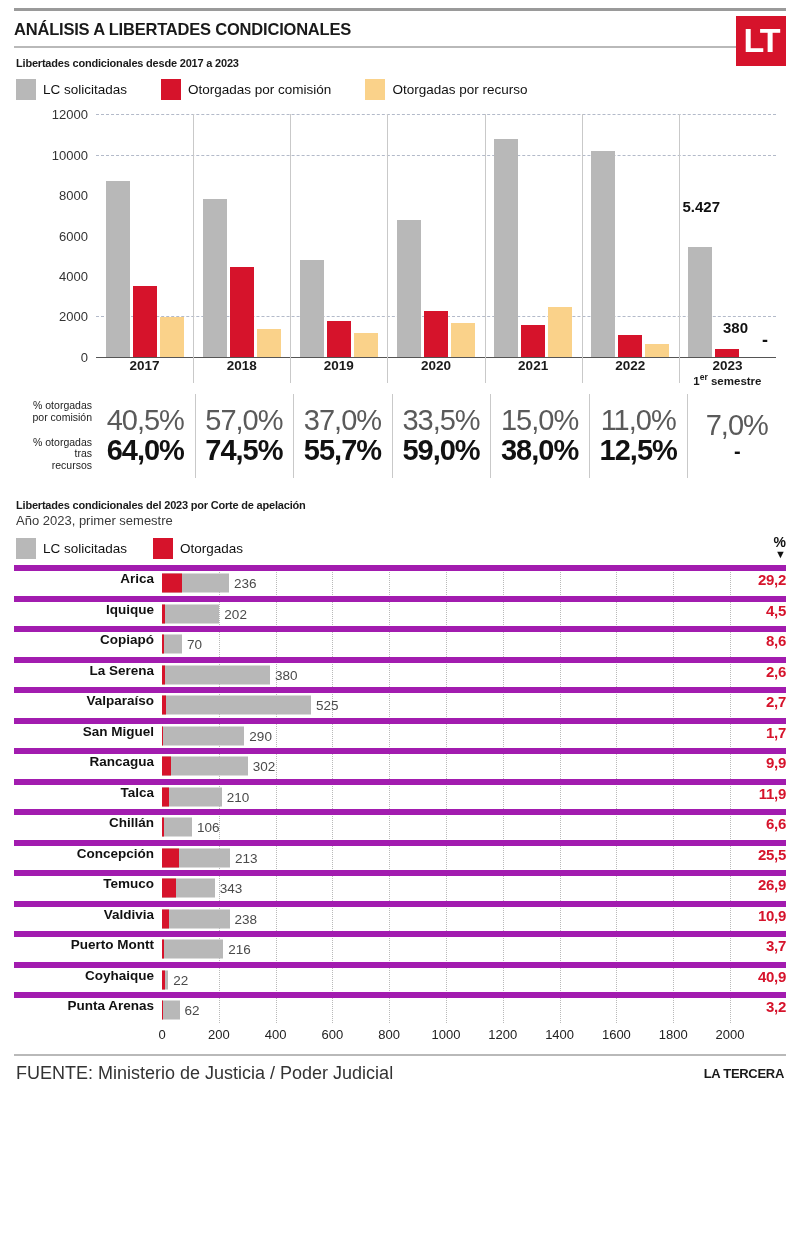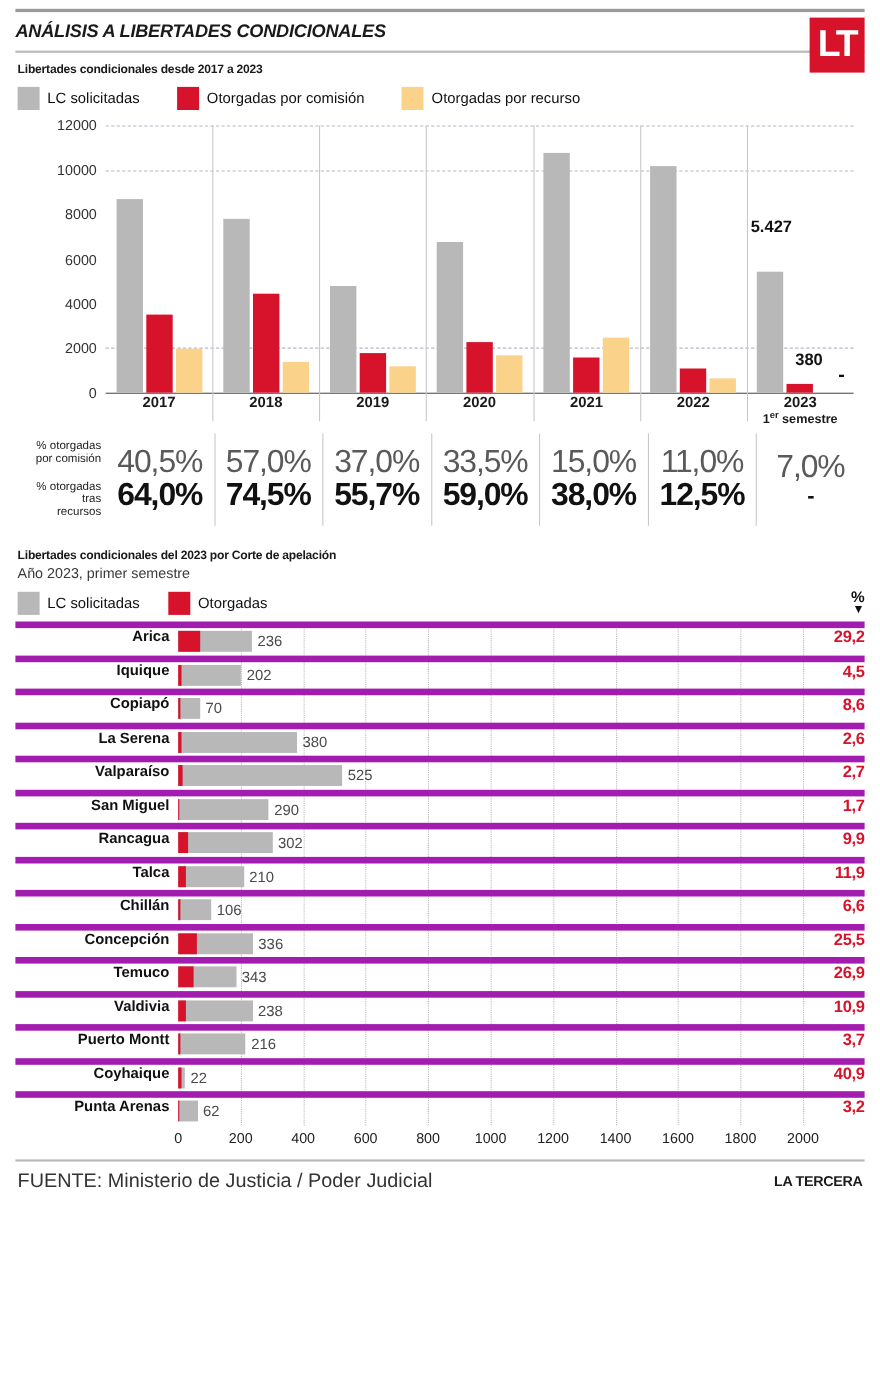--- a/index.html
+++ b/index.html
@@ -7,21 +7,21 @@
     width: 800px; height: 1260px;
     background: #ffffff;
     font-family: "Liberation Sans", sans-serif;
     color: #1a1a1a;
     overflow: hidden;
   }
   .page { position: relative; width: 800px; height: 1260px; padding: 0 14px; }
 
   
   .rule-top { height: 3px; background: #9a9a9a; margin-top: 8px; }
-  .hdr { display: flex; align-items: flex-start; justify-content: space-between; padding: 9px 0 7px 0; font-style: italic; }
+  .hdr { display: flex; align-items: flex-start; justify-content: space-between; padding: 9px 0 7px 0; }
   .hdr-title { font-size: 16.5px; font-weight: bold; letter-spacing: -0.2px; text-transform: uppercase; }
   .logo {
     position: absolute; right: 14px; top: 8px;
     width: 50px; height: 50px; background: #d6132b;
     color: #fff; font-weight: bold; font-size: 34px; line-height: 48px;
     text-align: center; letter-spacing: -2px; font-family: "Liberation Sans", sans-serif;
   }
   .rule-thin { height: 2px; background: #b9b9b9; }
 
   
@@ -381,21 +381,21 @@
           <div class="hval" style="left:5.3%">106</div>
         </div>
         <div class="hpct">6,6</div>
       </div>
 
       <div class="hrow">
         <div class="hname">Concepción</div>
         <div class="htrack">
           <div class="hbar g" style="width:11.95%"></div>
           <div class="hbar r" style="width:3.05%"></div>
-          <div class="hval" style="left:11.95%">336</div>
+          <div class="hval" style="left:11.95%">213</div>
         </div>
         <div class="hpct">25,5</div>
       </div>
 
       <div class="hrow">
         <div class="hname">Temuco</div>
         <div class="htrack">
           <div class="hbar g" style="width:9.3%"></div>
           <div class="hbar r" style="width:2.5%"></div>
           <div class="hval" style="left:9.3%">343</div>

